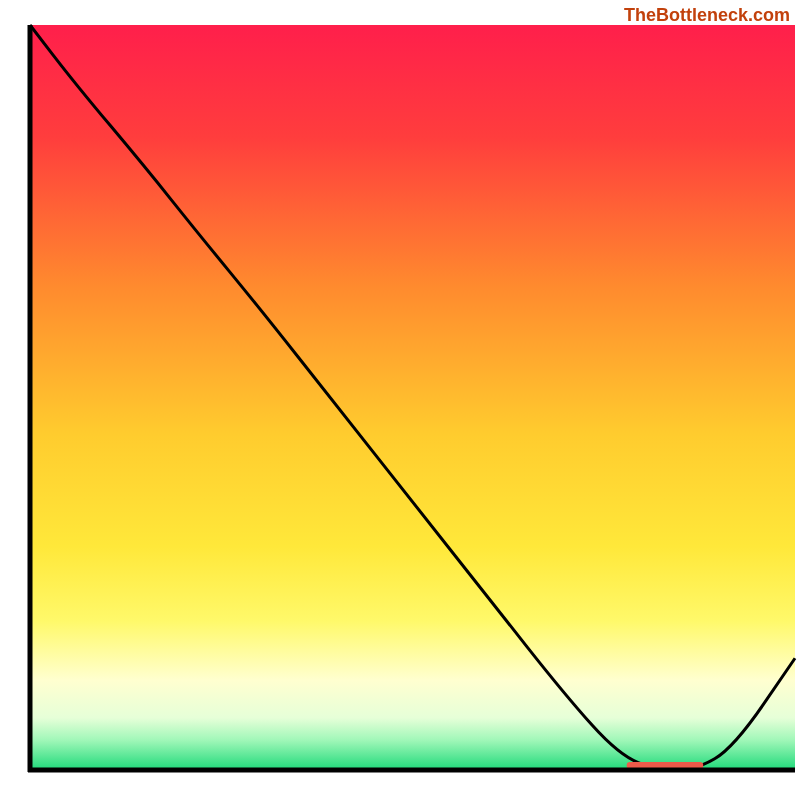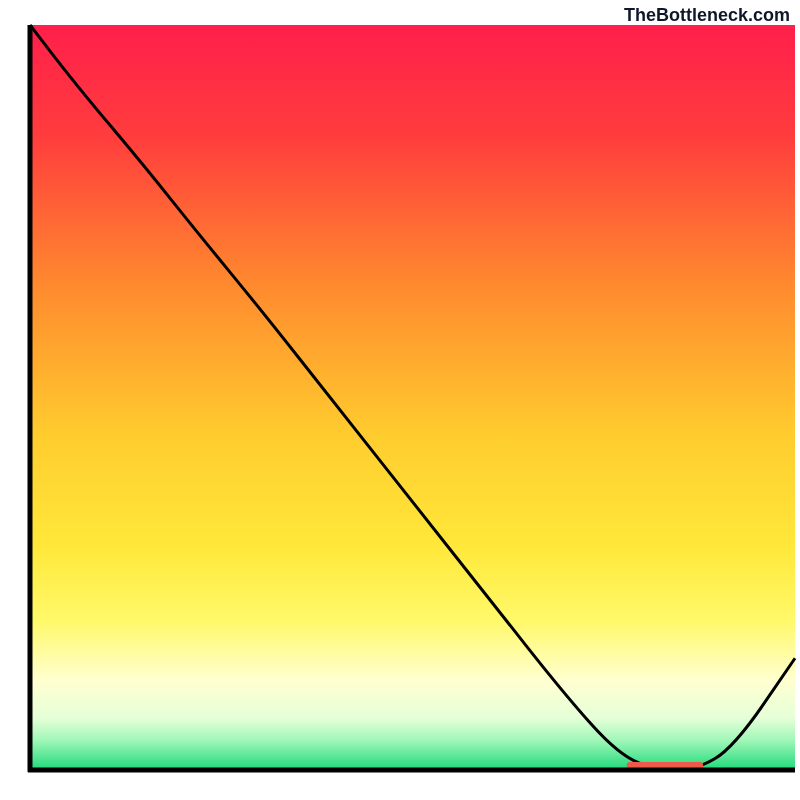--- a/index.html
+++ b/index.html
@@ -10,21 +10,21 @@
     height: 800px;
     position: relative;
     font-family: Arial, Helvetica, sans-serif;
   }
   .watermark {
     position: absolute;
     top: 5px;
     right: 10px;
     font-size: 18px;
     font-weight: bold;
-    color: #0f172a;
+    color: #c2410c;
     z-index: 10;
   }
   svg {
     display: block;
   }
 </style>
 </head>
 <body>
 
 <div class="watermark">TheBottleneck.com</div>

